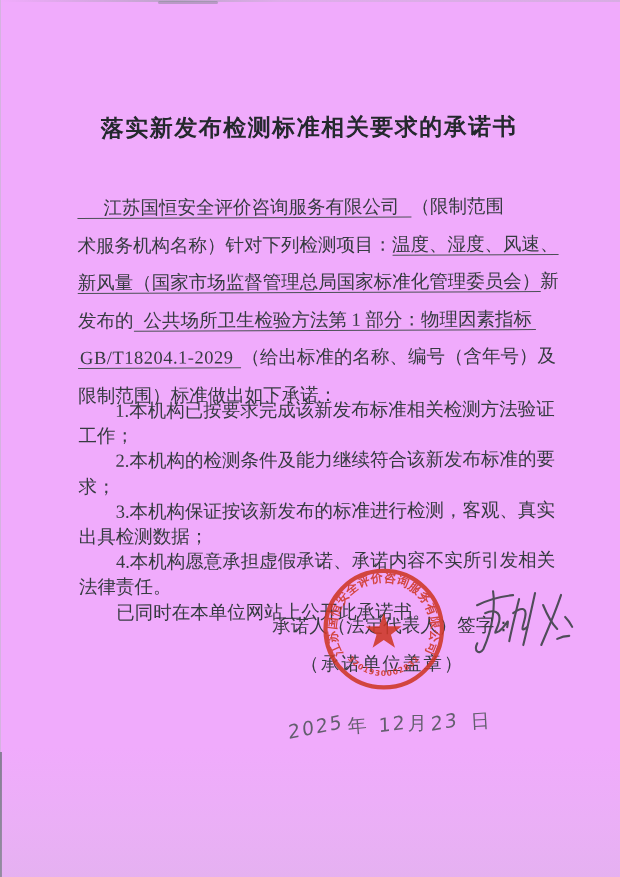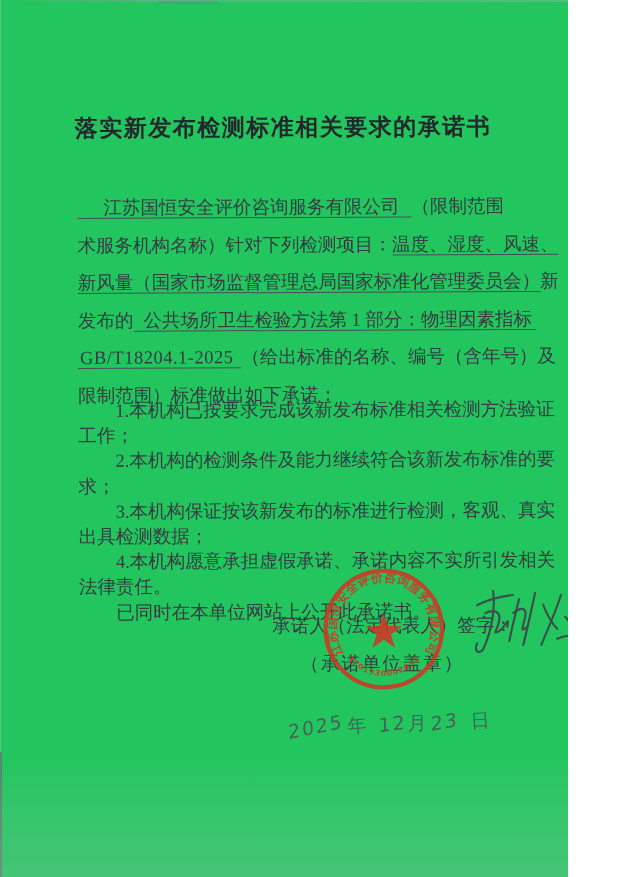--- a/index.html
+++ b/index.html
@@ -1,17 +1,17 @@
 <!DOCTYPE html>
 <html><head>
 <meta charset="utf-8">
 <style>
   html,body{margin:0;padding:0;background:#ffffff;}
   .page{
-    position:relative;width:568px;height:877px;background:#22c55e;
+    position:relative;width:620px;height:877px;background:#f0abfc;
     overflow:hidden;font-family:"Liberation Serif","DejaVu Serif",serif;
   }
   
   .scan-top-line{position:absolute;left:0;top:0;width:100%;height:2px;
     background:linear-gradient(90deg,rgba(150,158,162,0) 0%,rgba(150,158,162,.55) 28%,rgba(170,176,180,.25) 45%,rgba(170,176,180,.35) 100%);}
   .scan-top-smudge{position:absolute;left:158px;top:1px;width:60px;height:3px;background:rgba(120,130,136,.45);border-radius:2px;}
   .scan-left-edge{position:absolute;left:0;top:0;width:1px;height:100%;background:rgba(180,186,190,.45);}
   .scan-left-dark{position:absolute;left:0;top:752px;width:2px;height:125px;background:rgba(90,100,106,.65);}
   .scan-bottom-shade{position:absolute;left:0;bottom:0;width:100%;height:130px;
     background:linear-gradient(180deg,rgba(205,210,213,0) 0%,rgba(198,204,208,.12) 55%,rgba(190,197,201,.22) 100%);pointer-events:none;}
@@ -58,21 +58,21 @@
 
   <div class="content">
 
     <div class="doc-title">落实新发布检测标准相关要求的承诺书</div>
 
     <div class="body-block">
       <div class="line"><span class="fill fill-l1">江苏国恒安全评价咨询服务有限公司</span><span>（限制范围</span></div>
       <div class="line"><span>术服务机构名称）针对下列检测项目：</span><span class="fill">温度、湿度、风速、</span></div>
       <div class="line"><span class="fill">新风量（国家市场监督管理总局国家标准化管理委员会）</span><span>新</span></div>
       <div class="line"><span>发布的</span><span class="fill fill-l4">公共场所卫生检验方法第 1 部分：物理因素指标</span></div>
-      <div class="line"><span class="fill fill-l5">GB/T18204.1-2025</span><span>（给出标准的名称、编号（含年号）及</span></div>
+      <div class="line"><span class="fill fill-l5">GB/T18204.1-2029</span><span>（给出标准的名称、编号（含年号）及</span></div>
       <div class="line"><span>限制范围）标准做出如下承诺：</span></div>
     </div>
 
     <div class="items-block">
       <div class="line ind">1.本机构已按要求完成该新发布标准相关检测方法验证</div>
       <div class="line">工作；</div>
       <div class="line ind">2.本机构的检测条件及能力继续符合该新发布标准的要</div>
       <div class="line">求；</div>
       <div class="line ind">3.本机构保证按该新发布的标准进行检测，客观、真实</div>
       <div class="line">出具检测数据；</div>

